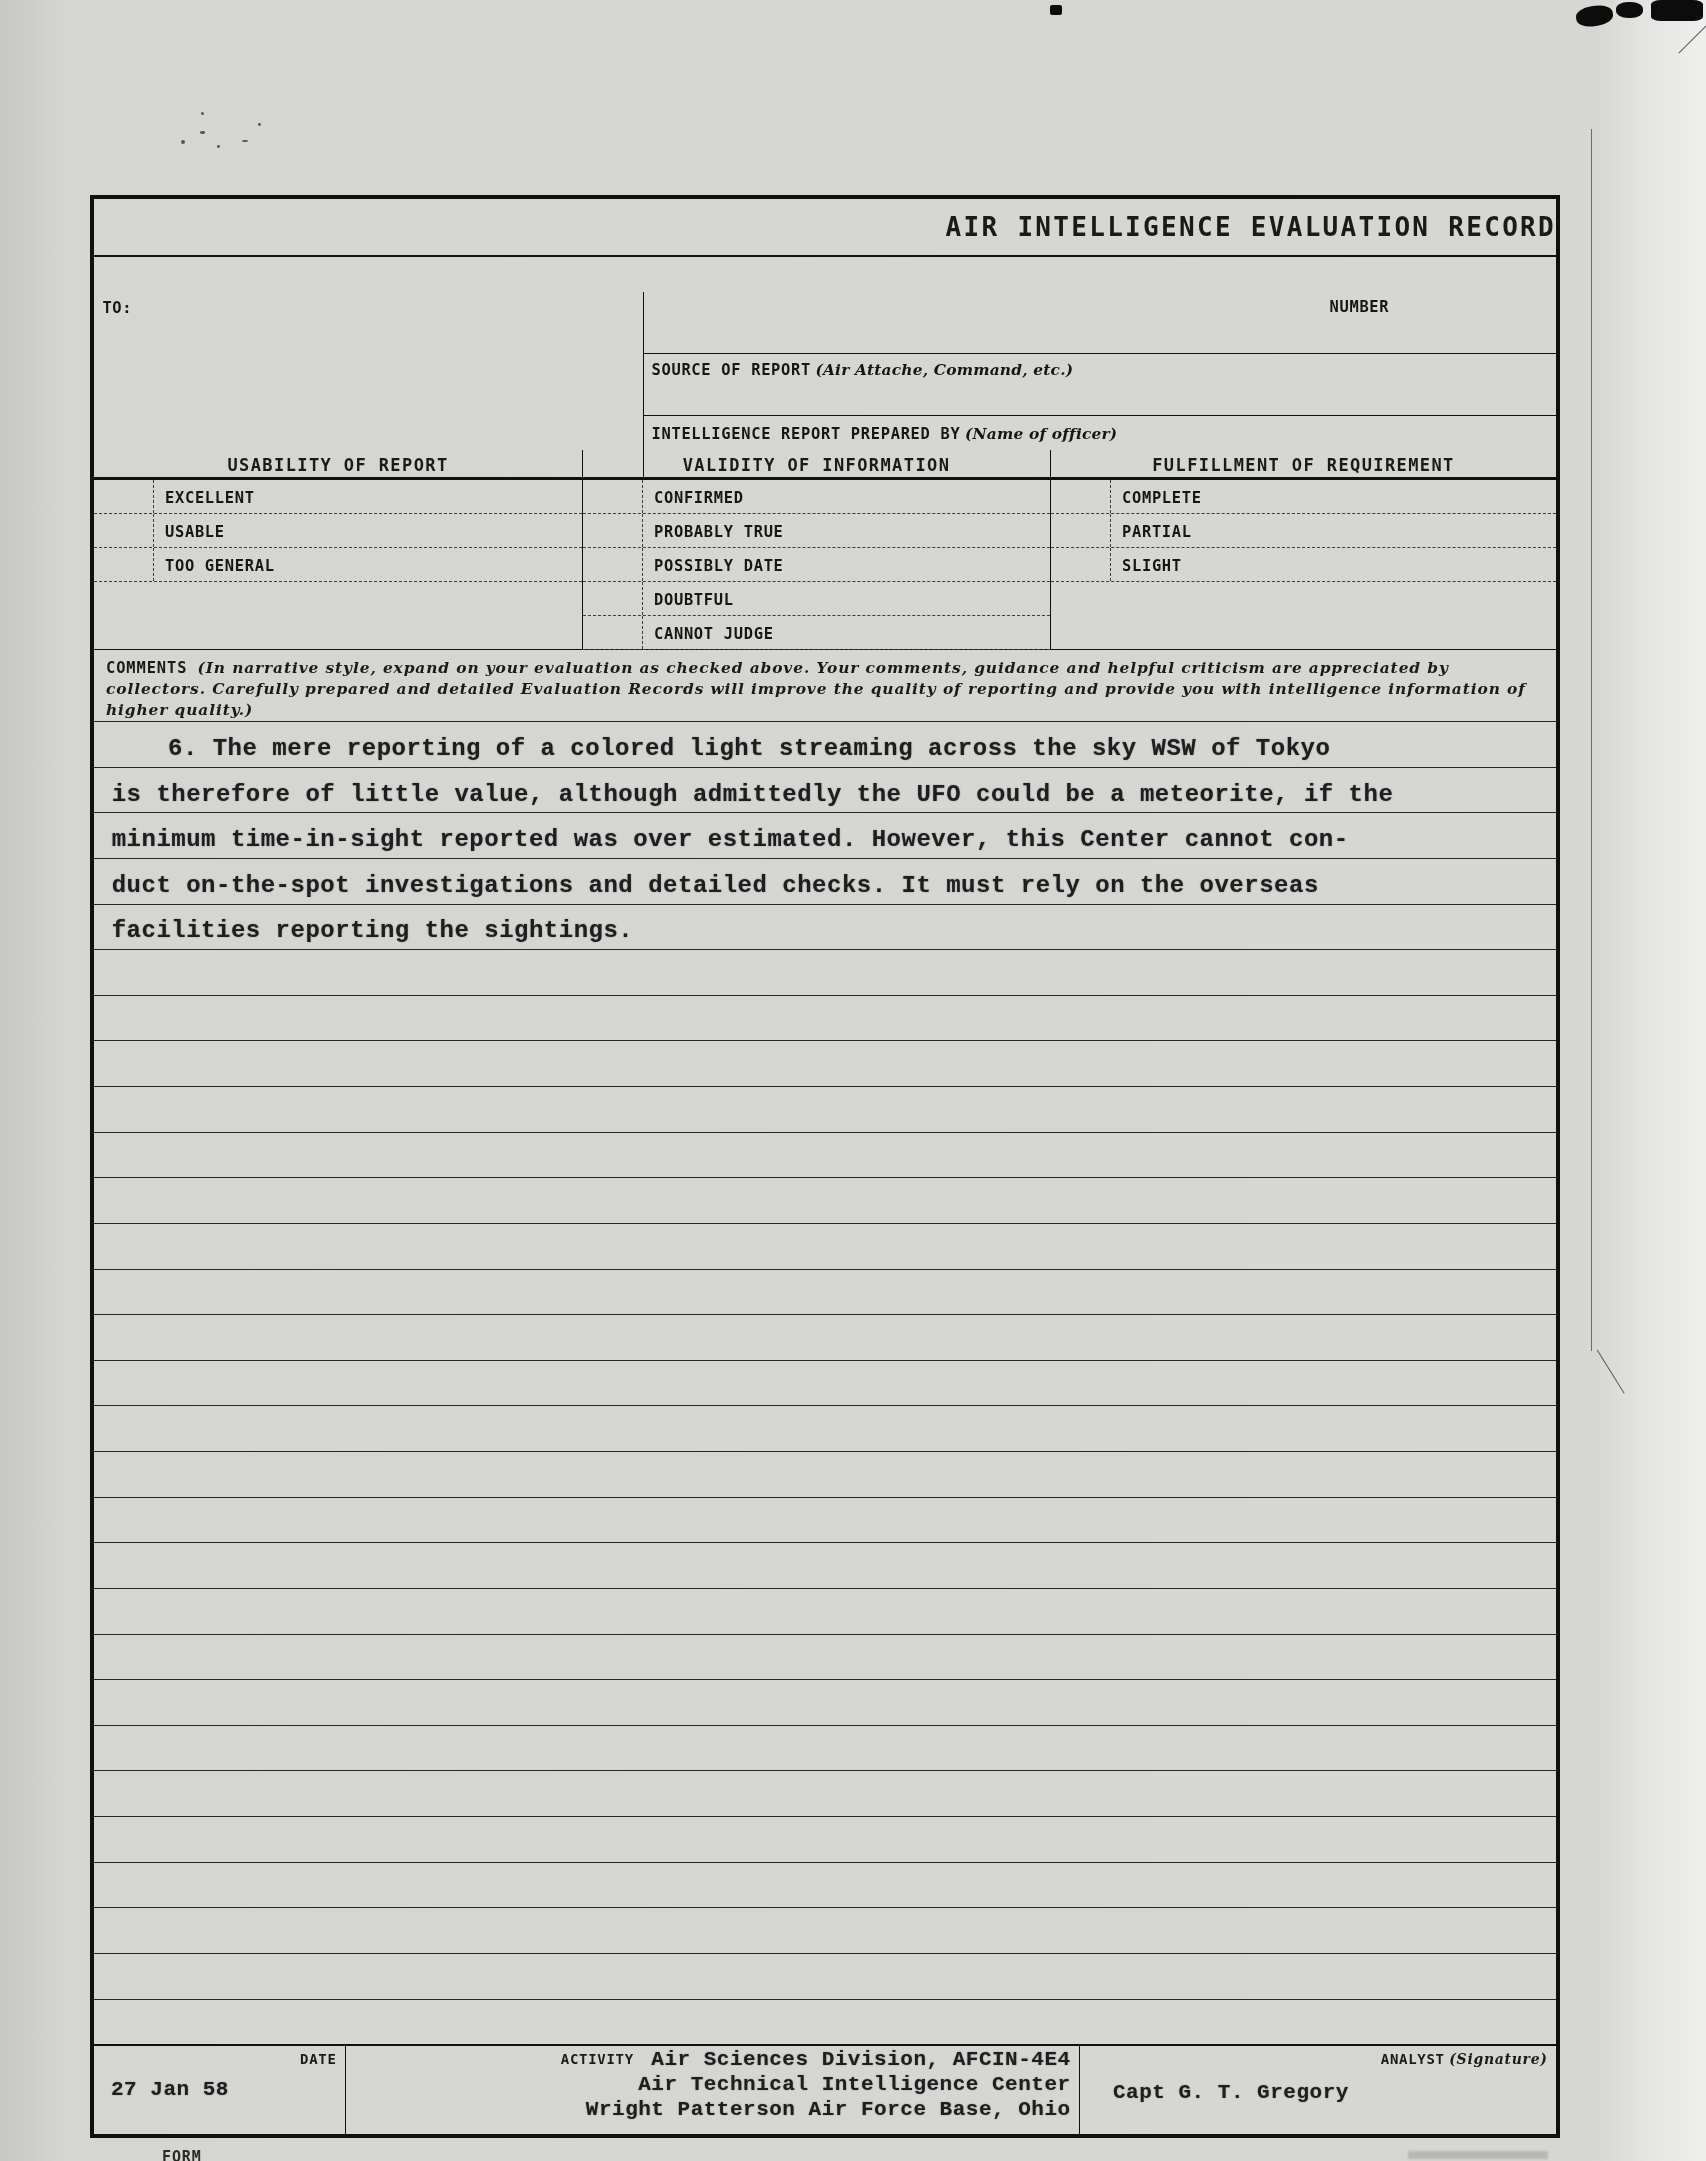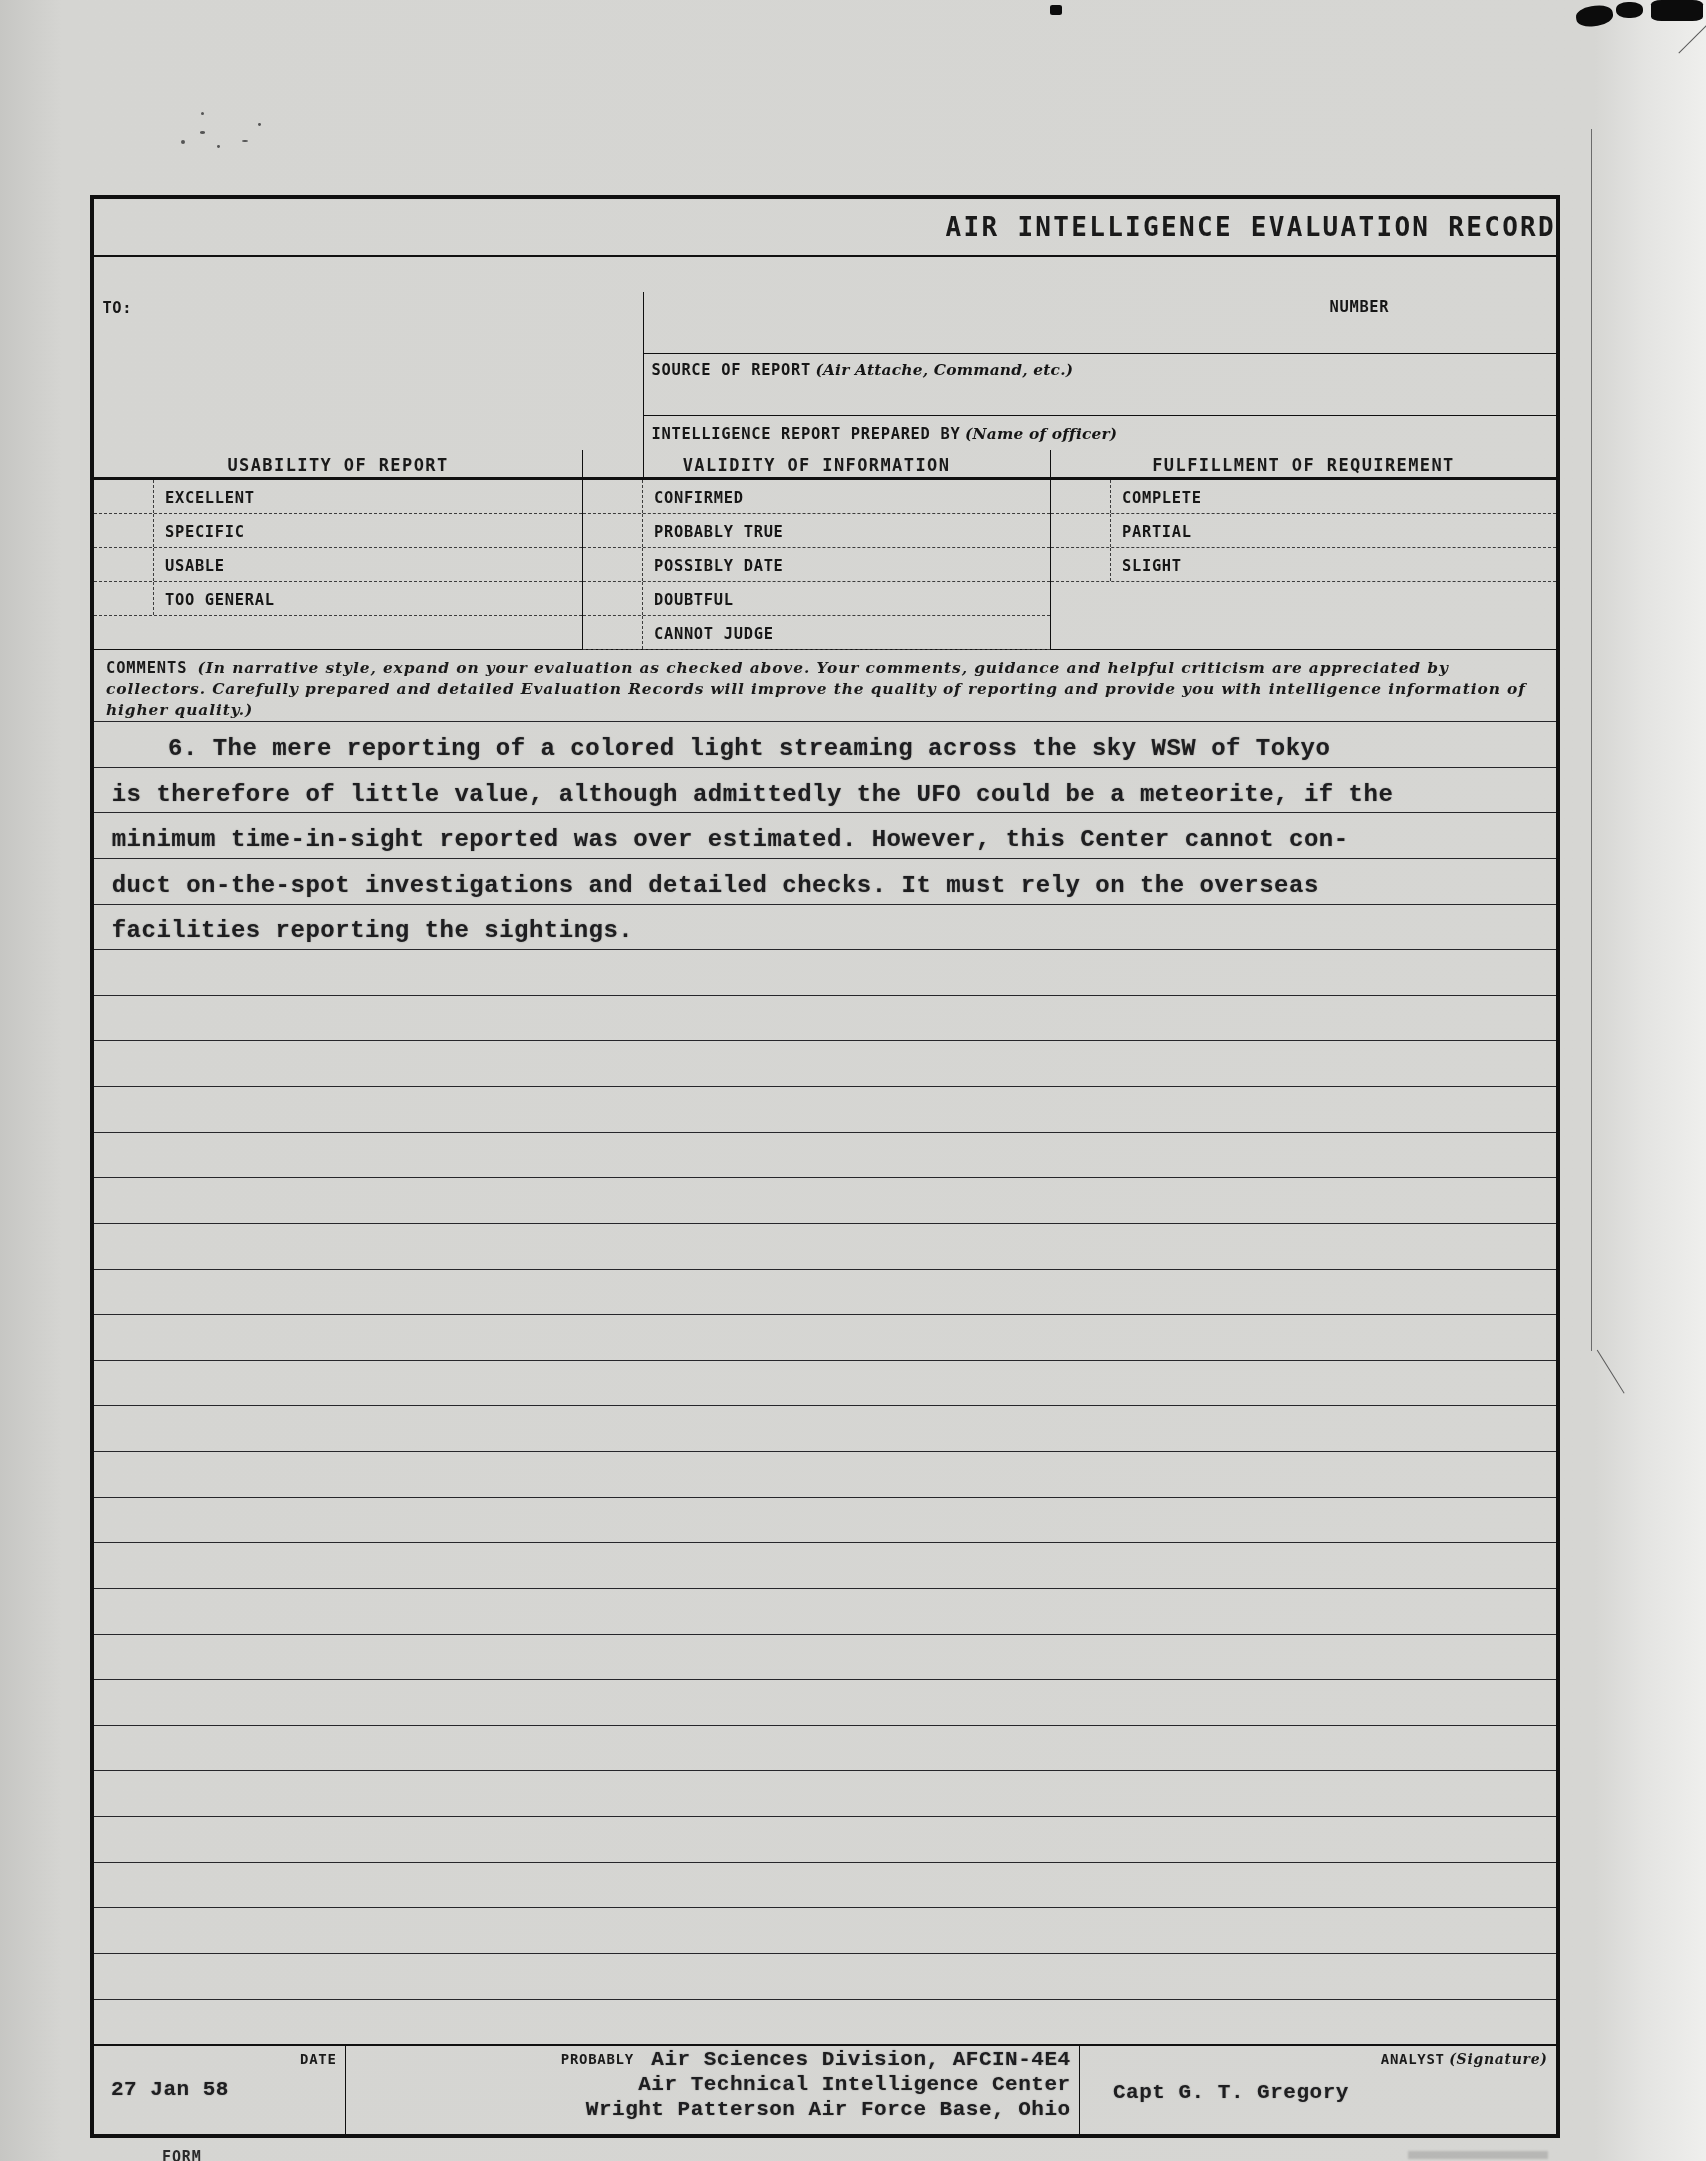--- a/index.html
+++ b/index.html
@@ -133,24 +133,20 @@
     <div class="cb-col c1">
       <div class="col-header">
         <span>USABILITY OF REPORT</span>
       </div>
       <div class="opt-row">
         <span class="opt-box"></span>
         <span class="opt-label lbl">EXCELLENT</span>
       </div>
       <div class="opt-row">
         <span class="opt-box"></span>
-        <span class="opt-label lbl">SPECIFIC</span>
-      </div>
-      <div class="opt-row">
-        <span class="opt-box"></span>
         <span class="opt-label lbl">USABLE</span>
       </div>
       <div class="opt-row">
         <span class="opt-box"></span>
         <span class="opt-label lbl">TOO GENERAL</span>
       </div>
     </div>
 
     <div class="cb-col c2">
       <div class="col-header">
@@ -242,21 +238,21 @@
     <div class="rule"></div>
     <div class="rule"></div>
   </div>
 
   <div class="footer">
     <div class="f-cell f-date">
       <span class="f-lbl">DATE</span>
       <span class="typed f-typed">27 Jan 58</span>
     </div>
     <div class="f-cell f-activity">
-      <span class="f-lbl">PROBABLY</span>
+      <span class="f-lbl">ACTIVITY</span>
       <span class="typed f-typed line1">Air Sciences Division, AFCIN-4E4</span>
       <div class="typed f-typed">Air Technical Intelligence Center</div>
       <div class="typed f-typed">Wright Patterson Air Force Base, Ohio</div>
     </div>
     <div class="f-cell f-analyst">
       <span class="f-lbl">ANALYST</span>
       <span class="f-lbl it">(Signature)</span>
       <span class="typed f-typed">Capt G. T. Gregory</span>
     </div>
   </div>

